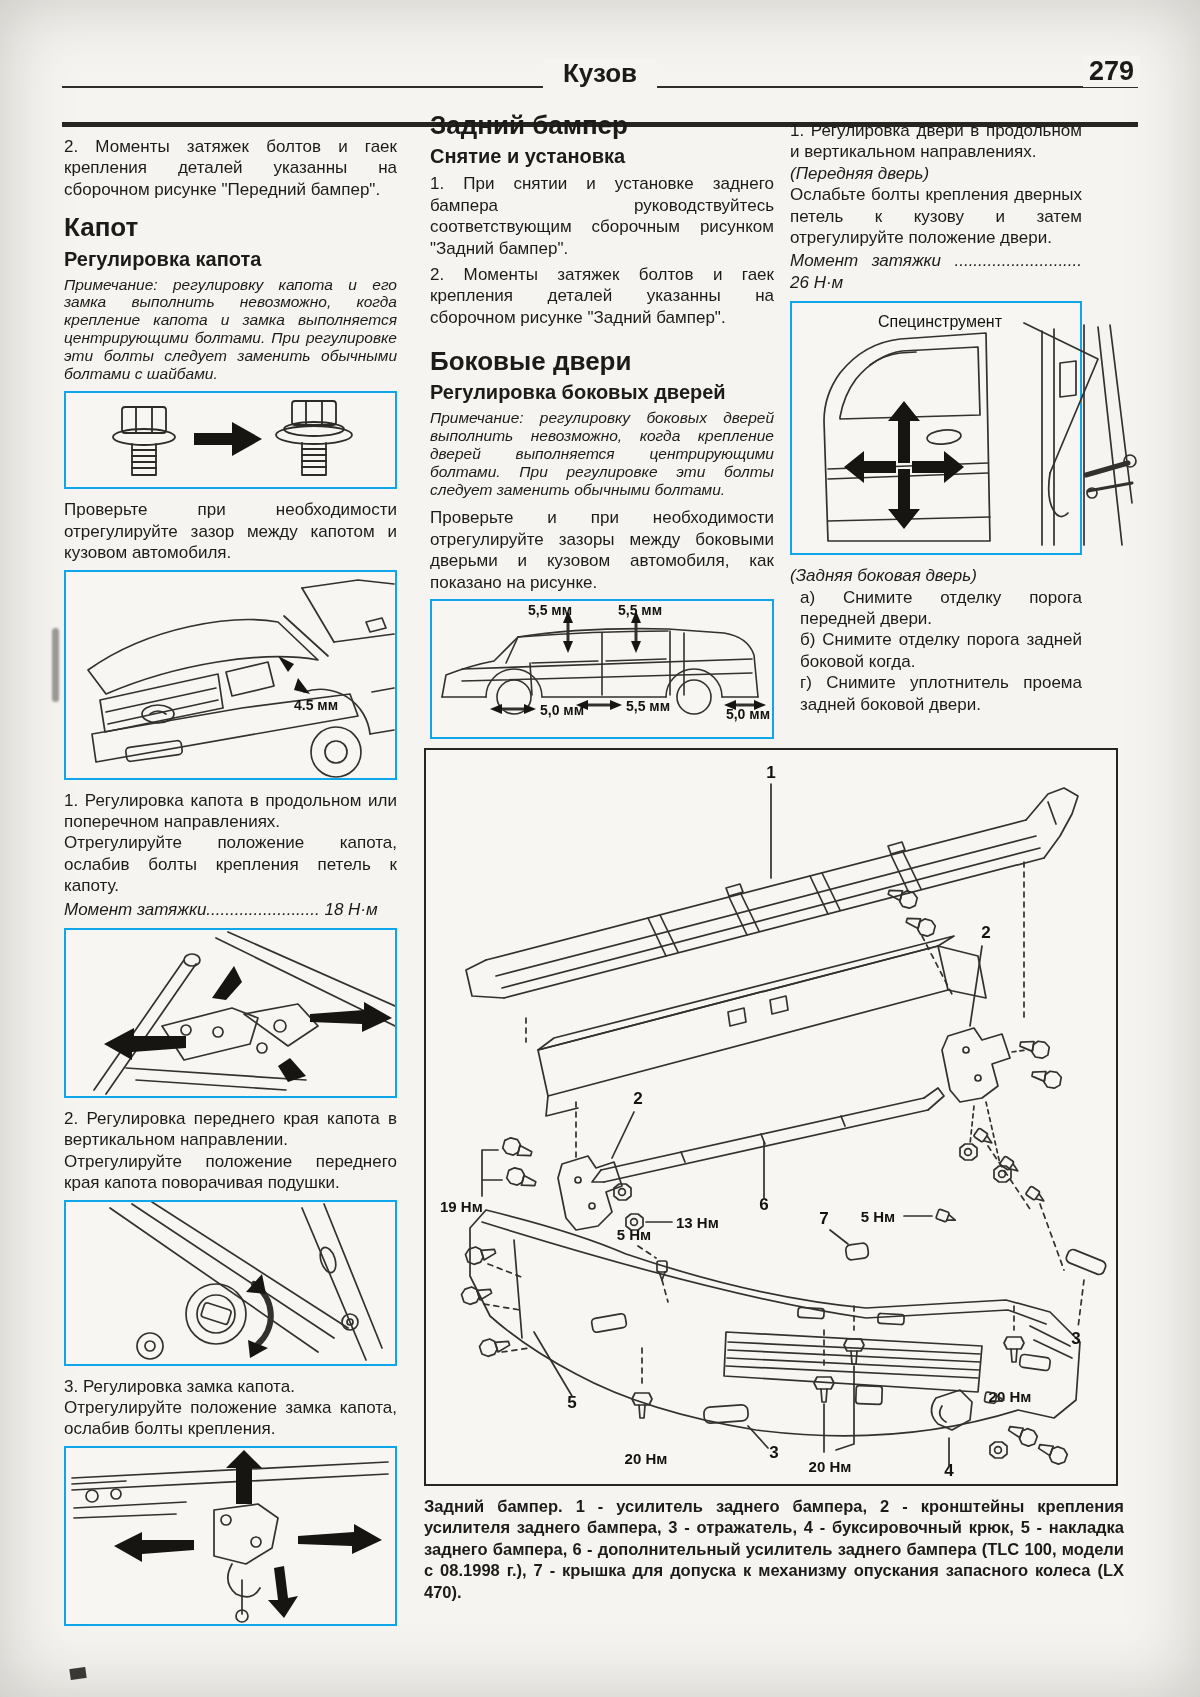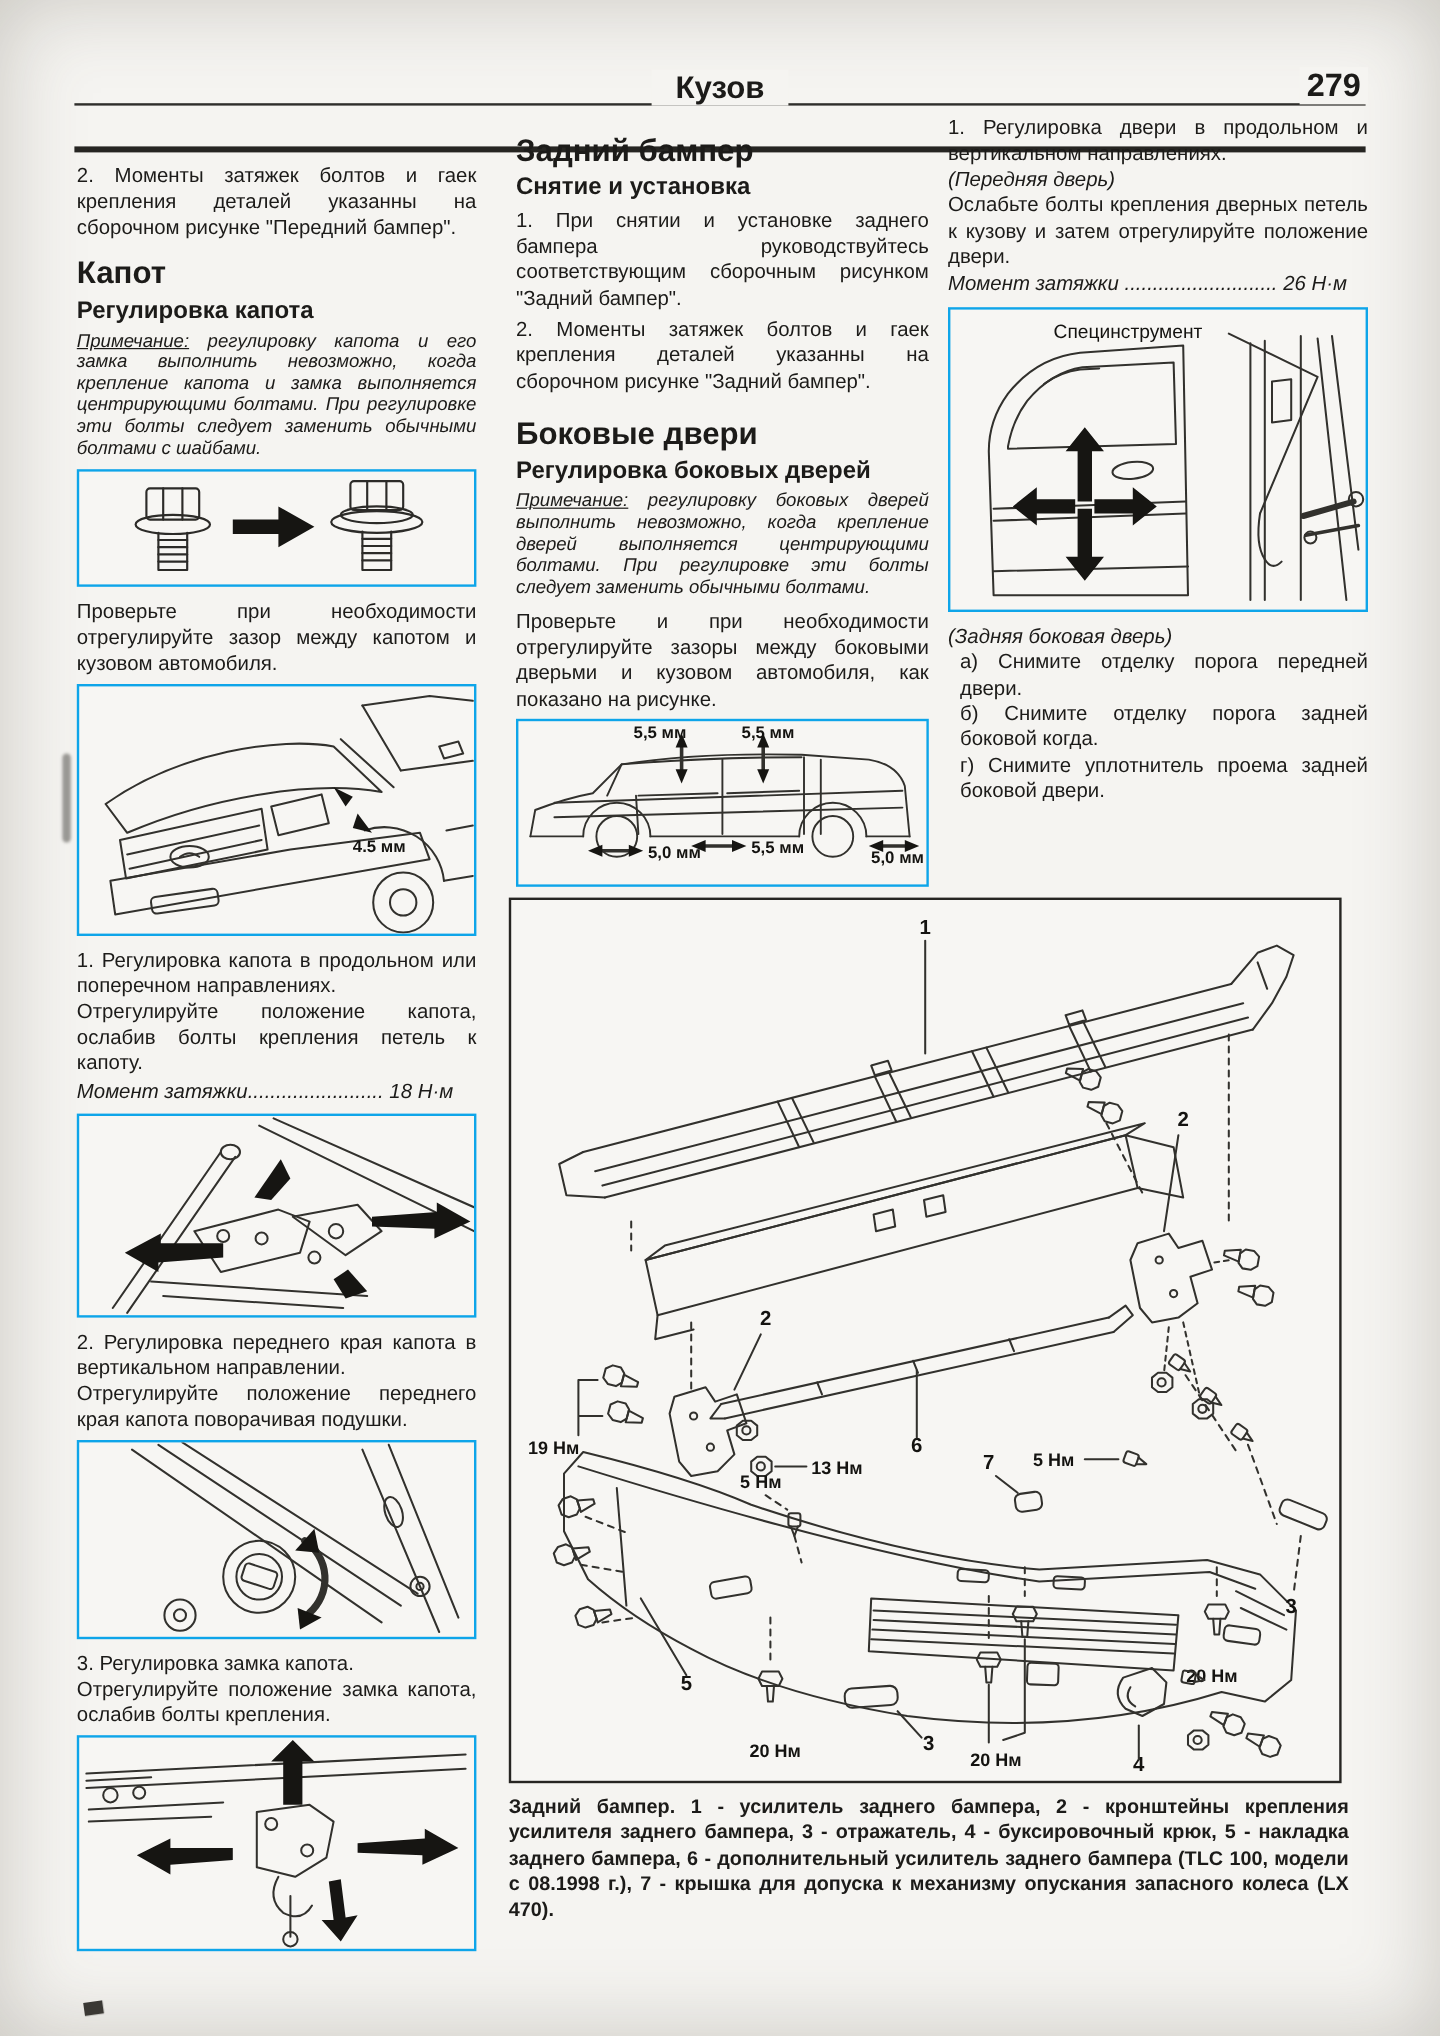--- a/index.html
+++ b/index.html
@@ -9,28 +9,28 @@
   
   .hdr-thin{position:absolute;left:62px;top:86px;width:1076px;height:2px;background:#2f2e2b;}
   .hdr-thick{position:absolute;left:62px;top:122px;width:1076px;height:5px;background:#262522;}
   .hdr-title{position:absolute;left:0;top:58px;width:1200px;text-align:center;font-size:26px;font-weight:bold;}
   .hdr-title span{background:#f5f4f1;padding:0 20px;}
   .hdr-num{position:absolute;right:60px;top:56px;font-size:27px;font-weight:bold;background:#f5f4f1;padding:0 6px;text-align:right;}
   
   .col{position:absolute;}
   .col-left{left:64px;top:136px;width:333px;}
   .col-mid{left:430px;top:112px;width:344px;}
-  .col-right{left:790px;top:96px;width:350px;}
+  .col-right{left:790px;top:120px;width:292px;}
   p{margin:0 0 5px;font-size:17px;line-height:1.26;text-align:justify;}
   p.tight{margin-bottom:0;}
   h1{margin:18px 0 6px;font-size:26px;line-height:1.05;}
   h2{margin:2px 0 6px;font-size:20px;line-height:1.1;}
   h1.first{margin-top:0;}
   .note{font-style:italic;font-size:15.5px;line-height:1.16;margin-bottom:8px;}
-  .note .nlab{text-decoration:underline;}
+  .note .nlab{}
   .torque{font-style:italic;margin:2px 0 8px;}
   .fig{border:2px solid #0ea5e9;margin:6px 0 10px;background:#f7f6f3;}
   .fig svg{display:block;}
   
   .diagram-box{position:absolute;left:424px;top:748px;width:690px;height:734px;
                border:2px solid #262522;background:#f7f6f3;}
   .caption{position:absolute;left:424px;top:1496px;width:700px;}
   .caption p{font-weight:bold;font-size:16.5px;line-height:1.3;}
   
   svg text{font-family:"Liberation Sans",sans-serif;fill:#141310;stroke:none;}

